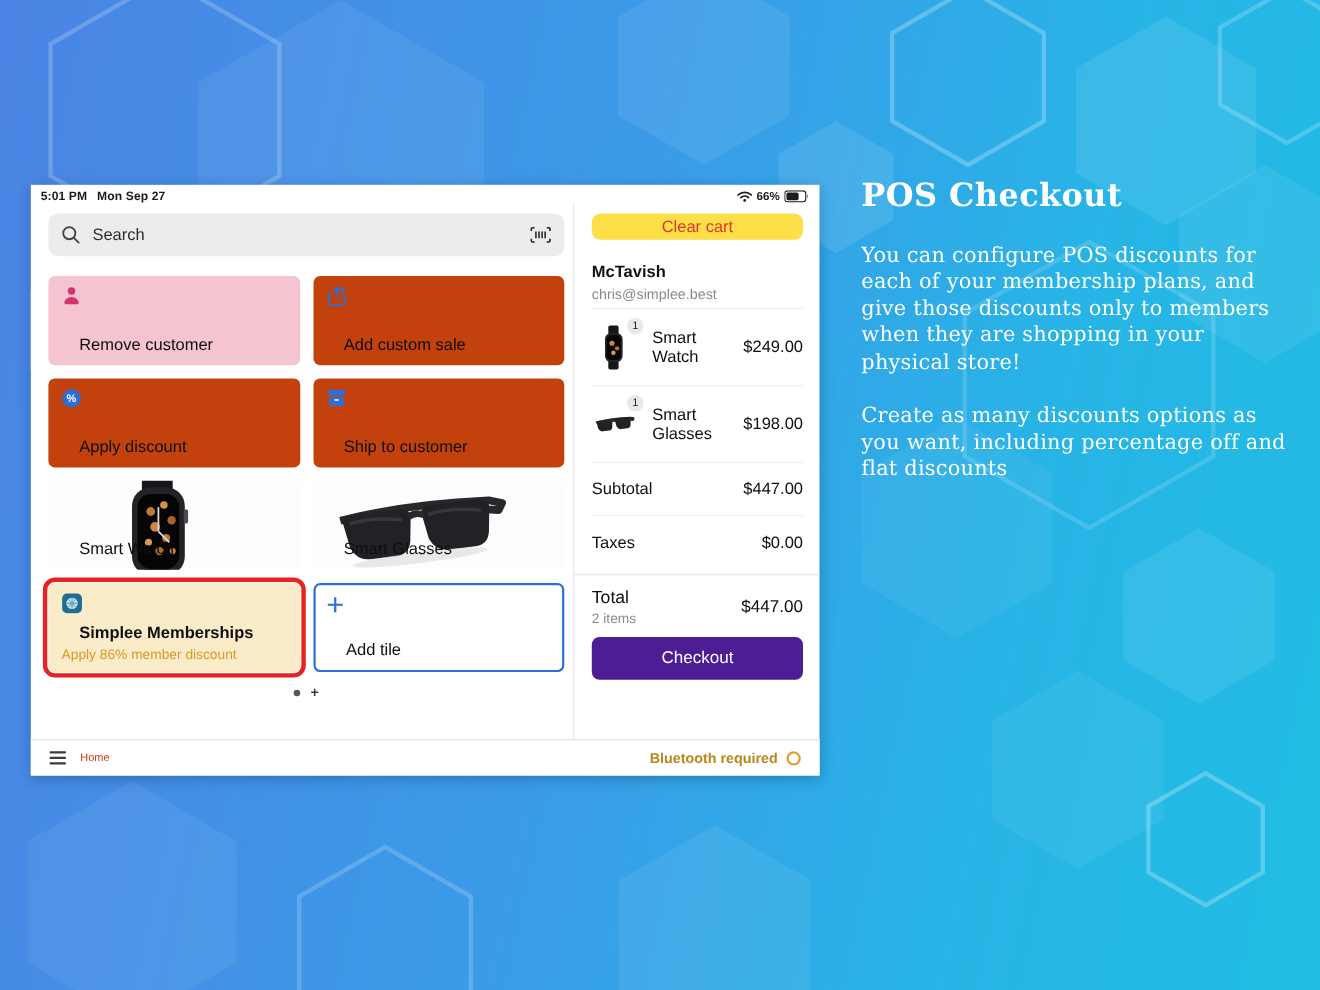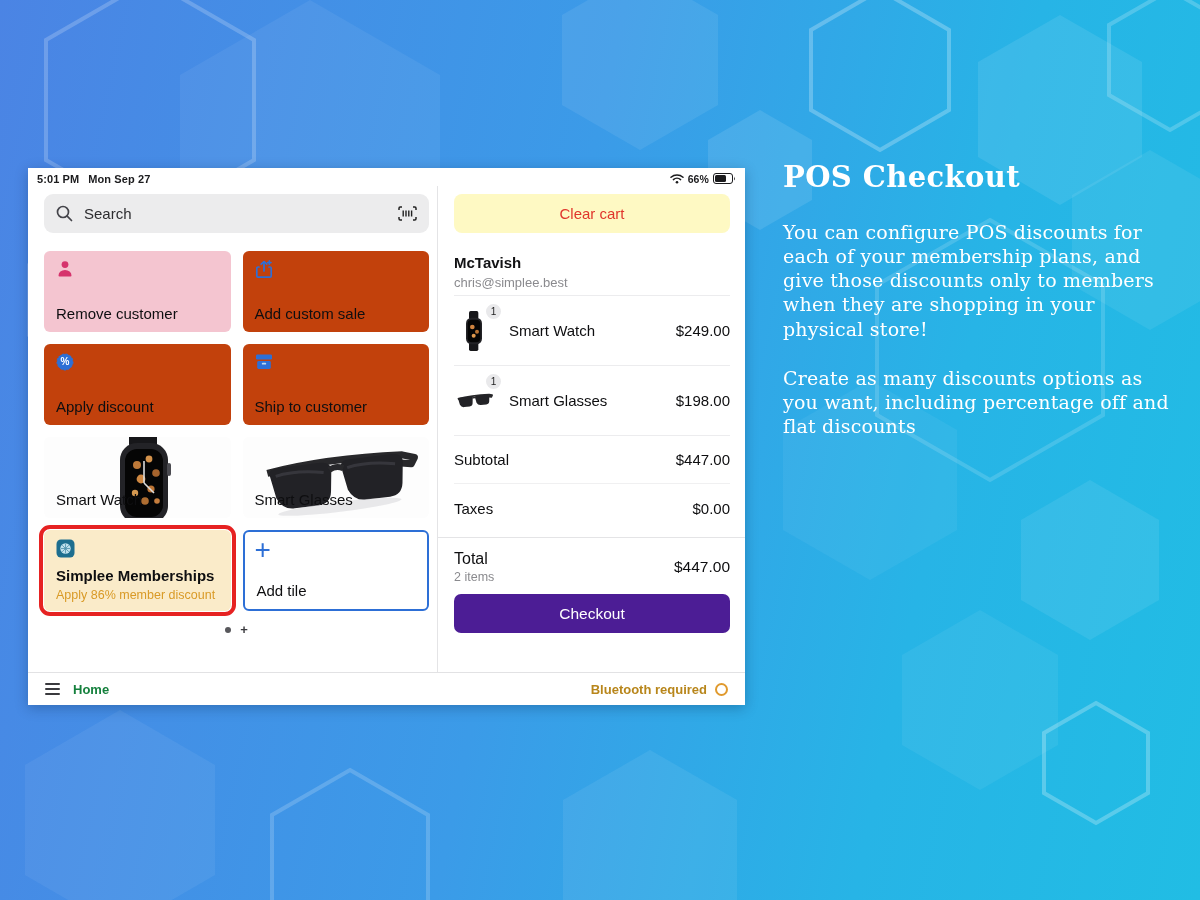--- a/index.html
+++ b/index.html
@@ -18,46 +18,46 @@
   }
   .statusbar {
     height:18px; display:flex; justify-content:space-between; align-items:center;
     padding:3px 9px 0 9px; font-size:11px; font-weight:700; color:#1b1b1d; letter-spacing:.1px;text-align:center;
   }
   .sb-left span { margin-right:9px; }
   .sb-right { display:flex; align-items:center; gap:4px; font-size:10.5px; }
   .app { position:absolute; top:18px; bottom:33px; left:0; right:0; display:flex; }
 
   
-  .left-panel { width:410px; border-right:1px solid #E4E4E6; padding:8px 8px 0 16px; }
+  .left-panel { width:494px; border-right:1px solid #E4E4E6; padding:8px 8px 0 16px; }
   .searchbar {
     height:39px; background:#ECECED; border-radius:9px; display:flex; align-items:center;
     padding:0 12px; margin-bottom:18px;
   }
   .searchbar .stext { flex:1; margin-left:11px; font-size:15px; color:#2d2d30; }
   .grid { display:grid; grid-template-columns:1fr 1fr; gap:12px; }
   .tile { height:81px; border-radius:6px; position:relative; overflow:visible; }
   .tile .ticon { position:absolute; top:9px; left:12px; }
-  .tile .tlabel { position:absolute; bottom:10px; left:12px; font-size:15px; color:#0e0e10; white-space:nowrap;margin-top:32px; }
+  .tile .tlabel { position:absolute; bottom:10px; left:28px; font-size:15px; color:#0e0e10; white-space:nowrap;margin-top:32px; }
   .tile.pink { background:#F4C5D0; }
   .tile.blue { background:#c2410c; }
   .tile.photo { background:#fdfdfd; overflow:hidden; }
   .tile.membership { background:#FAEBC9; outline:4px solid #E62222; outline-offset:1px; }
   .tile.membership .tlabel { bottom:27px; font-weight:600; }
   .tile .tsublabel { position:absolute; bottom:9px; left:12px; font-size:12.5px; color:#D99A26; white-space:nowrap; }
   .tile.addtile { background:#fff; border:2px solid #2D6FD6; }
   .tile.addtile .ticon { top:2px; left:10px; font-size:28px; color:#2D6FD6; font-weight:400; }
   .pager { margin-top:16px; display:flex; justify-content:center; align-items:center; gap:9px; }
   .pager .dot { width:6px; height:6px; border-radius:50%; background:#58585c; }
   .pager .addpage { font-size:13px; color:#3a3a3e; font-weight:700; line-height:6px; }
 
   
   .right-panel { flex:1; padding:8px 15px 0 16px; display:flex; flex-direction:column; }
   .actions { display:flex; gap:12px; margin-bottom:21px; }
-  .action-btn { flex:1; height:39px; background:#fef9c3; border-radius:8px; display:flex; align-items:center; justify-content:center; font-size:15px; }
+  .action-btn { flex:1; height:24px; background:#fde047; border-radius:8px; display:flex; align-items:center; justify-content:center; font-size:15px; }
   .clear { color:#E0352B; }
   .more { color:#2D6FD6; }
   .customer { padding-bottom:5px; border-bottom:1px solid #ECECEE; }
   .cust-name { font-size:15px; font-weight:600; color:#121214; }
   .cust-email { font-size:13px; color:#8A8A8E; margin-top:4px; }
   .cart-item { display:flex; align-items:center; height:70px; border-bottom:1px solid #ECECEE; }
   .thumb { width:40px; height:50px; position:relative; margin-right:15px; display:flex; align-items:center; justify-content:center; }
   .qty-badge { position:absolute; top:-4px; right:-9px; width:19px; height:19px; border-radius:50%;
     background:#E9E9EB; border:2px solid #fff; font-size:10px; color:#222; display:flex; align-items:center; justify-content:center; }
   .item-name { flex:1; font-size:15px; color:#0e0e10; }
@@ -72,21 +72,21 @@
   .total-price { font-size:15.5px; color:#0e0e10; }
   .checkout { height:39px; background:#4c1d95; border-radius:7px; color:#fff; font-size:15.5px;
     display:flex; align-items:center; justify-content:center; }
 
   
   .bottombar { position:absolute; bottom:0; left:0; right:0; height:33px; background:#fff;
     border-top:1px solid #E2E2E4; display:flex; align-items:center; justify-content:space-between; padding:0 17px; }
   .bb-left { display:flex; align-items:center; gap:13px; }
   .hamburger { display:flex; flex-direction:column; gap:3.5px; }
   .hamburger span { display:block; width:15px; height:1.6px; background:#3a3a3e; border-radius:1px; }
-  .home-label { font-size:13px; font-weight:700; color:#15803d; }
+  .home-label { font-size:10px; font-weight:400; color:#c2410c; }
   .bb-right { display:flex; align-items:center; gap:8px; }
   .bt-label { font-size:13px; font-weight:700; color:#B8861B; }
   .bt-circle { width:13px; height:13px; border-radius:50%; border:2px solid #E09A2E; }
 
   
   .marketing { position:absolute; left:783px; top:160px; width:398px; color:#fff;
     font-family:"DejaVu Serif", serif; }
   .marketing h1 { font-size:29px; font-weight:700; letter-spacing:.4px; margin-bottom:26px; }
   .marketing p { font-size:19px; line-height:1.27; margin-bottom:25px; letter-spacing:.2px; }
 

